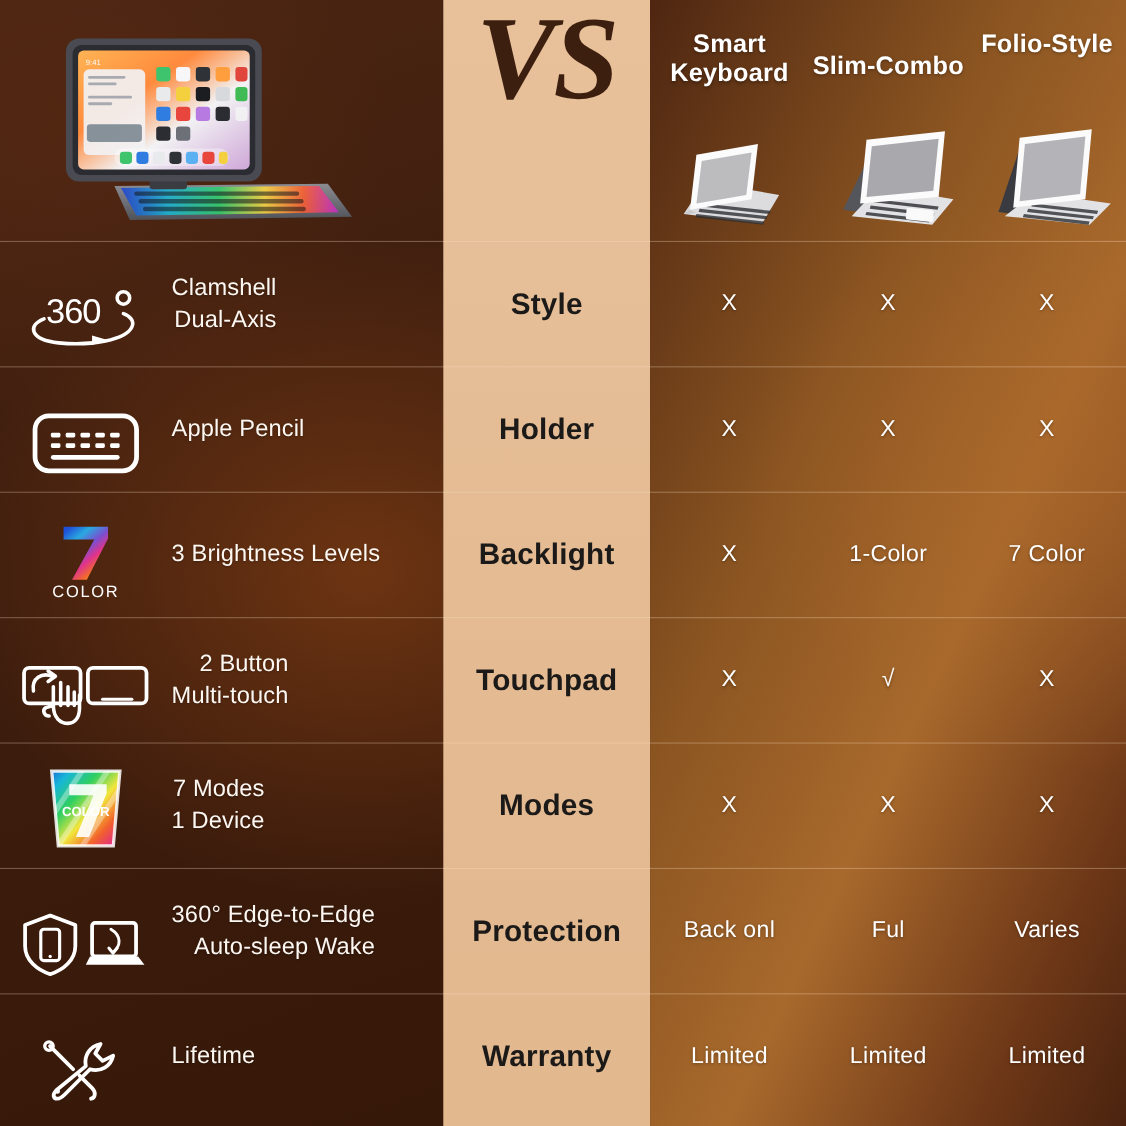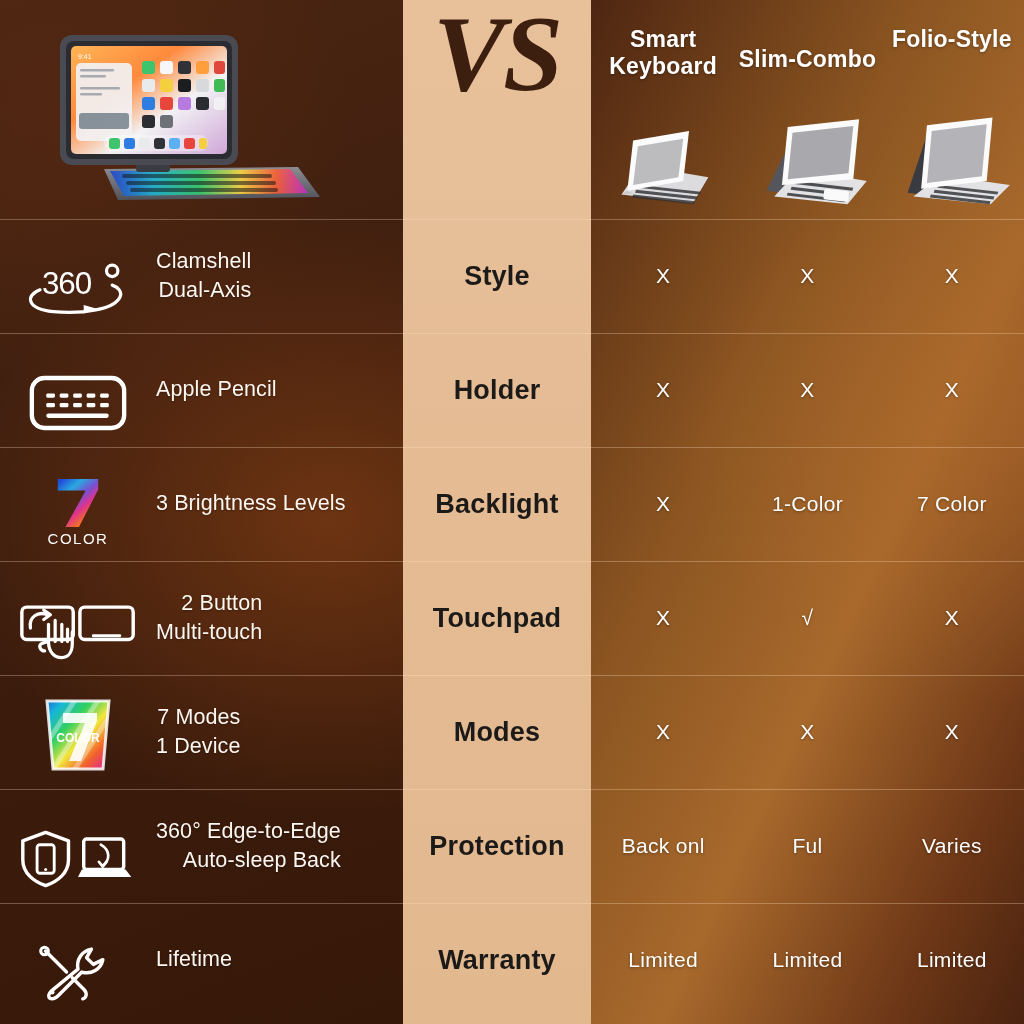--- a/index.html
+++ b/index.html
@@ -409,21 +409,21 @@
           <rect x="19" y="16" width="18" height="30" rx="3" class="ico-stroke" style="stroke-width:3"></rect>
           <circle cx="28" cy="42" r="1.6" class="ico-fill"></circle>
           <rect x="68" y="10" width="42" height="32" rx="3" class="ico-stroke" style="stroke-width:3.6"></rect>
           <path d="M62 50 L118 50 L112 42 L66 42 Z" class="ico-fill"></path>
           <path d="M86 16 C96 22 96 32 88 38" class="ico-stroke" style="stroke-width:2.8"></path>
           <path d="M84 34 L88 39 L92 34" class="ico-stroke" style="stroke-width:2.8"></path>
         </svg>
       </div>
       <div class="feat-text">
         <div>360° Edge-to-Edge</div>
-        <div>Auto-sleep Back</div>
+        <div>Auto-sleep Wake</div>
       </div>
     </div>
     <div class="cell clabel">Protection</div>
     <div class="cell vals">
       <div class="val">Back onl</div>
       <div class="val">Ful</div>
       <div class="val">Varies</div>
     </div>
 
     <div class="cell feat">

